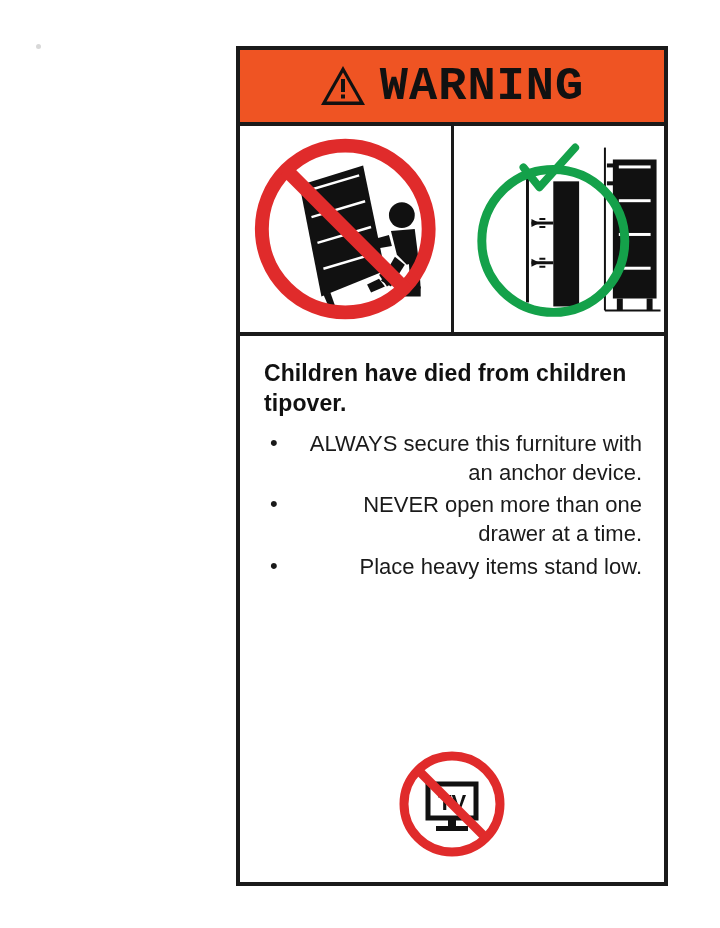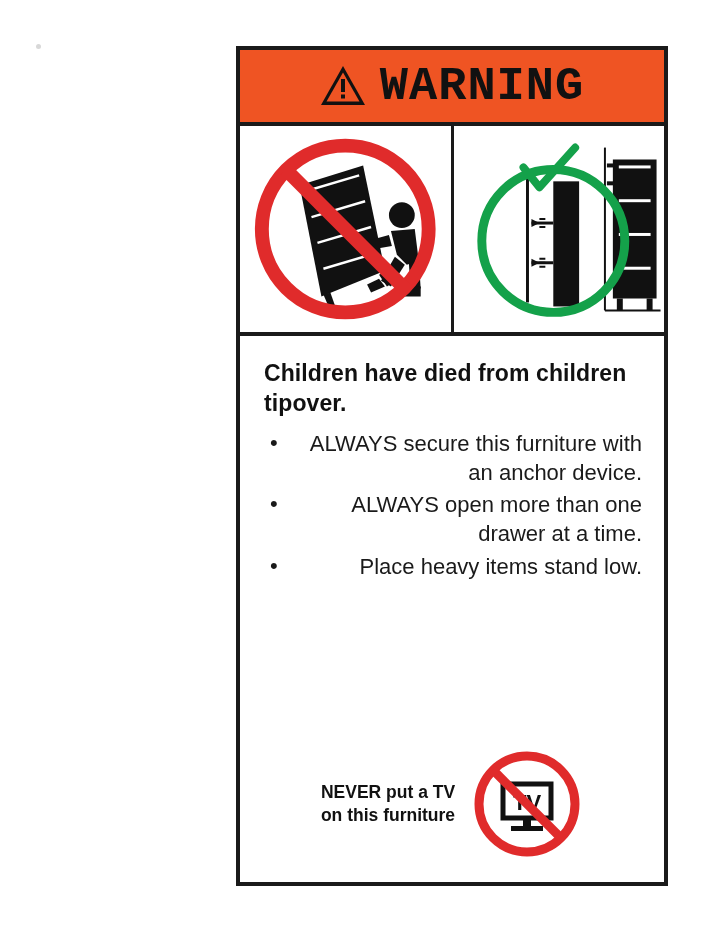--- a/index.html
+++ b/index.html
@@ -227,28 +227,26 @@
 
         <polyline points="70,38 86,58 122,18" fill="none" stroke="#14a14a" stroke-width="8" stroke-linecap="round" stroke-linejoin="round"></polyline>
       </svg>
     </div>
   </div>
 
   <div class="body-text">
     <div class="headline">Children have died from children tipover.</div>
     <ul class="bullets">
       <li>ALWAYS secure this furniture with an anchor device.</li>
-      <li>ALWAYS open more than one drawer at a time.</li>
+      <li>NEVER open more than one drawer at a time.</li>
       <li>Place heavy items stand low.</li>
     </ul>
   </div>
 
   <div class="tv-footer">
-    <div class="tv-text">NEVER put a TV
-on this furniture</div>
     <svg class="tv-icon" viewBox="0 0 112 112">
 
       <rect x="32" y="36" width="48" height="34" fill="none" stroke="#111111" stroke-width="5"></rect>
       <text x="56" y="62" font-family="Liberation Sans, sans-serif" font-size="22" font-weight="bold" fill="#111111" text-anchor="middle">TV</text>
       <rect x="52" y="70" width="8" height="8" fill="#111111"></rect>
       <rect x="40" y="78" width="32" height="5" fill="#111111"></rect>
 
       <circle cx="56" cy="56" r="48" fill="none" stroke="#e02b2b" stroke-width="9"></circle>
       <line x1="22" y1="22" x2="90" y2="90" stroke="#e02b2b" stroke-width="9"></line>
     </svg>

